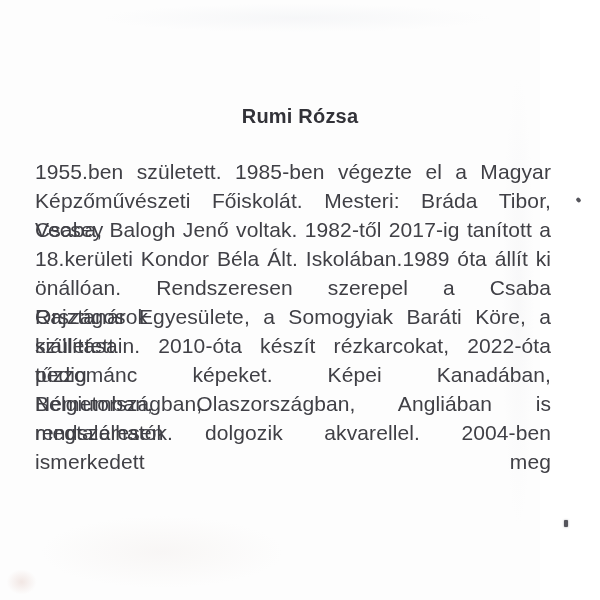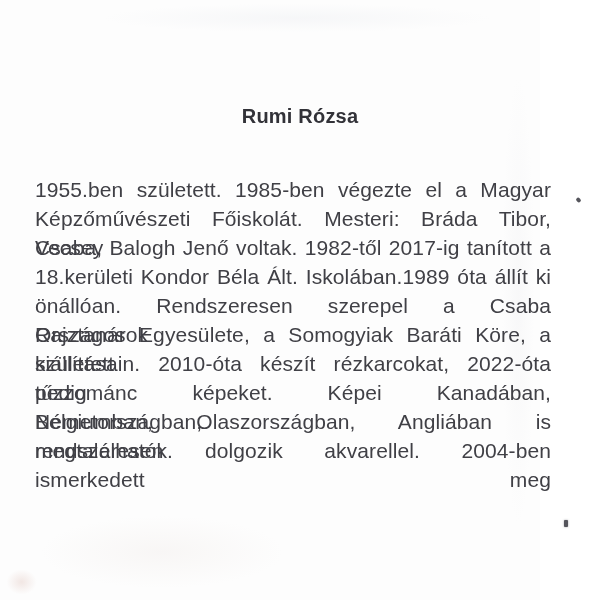--- a/index.html
+++ b/index.html
@@ -38,21 +38,20 @@
   }
   .bio {
     position: absolute;
     top: 157px;
     left: 35px;
     width: 516px;
     font-size: 21px;
     line-height: 29px;
     color: #404046;
     letter-spacing: 0.1px;
-    margin-top: 18px;
   }
   .bio .line {
     text-align: justify;
     text-align-last: justify;
     white-space: normal;
     height: 29px;
   }
   .bio .line.last {
     text-align: left;
     text-align-last: left;

